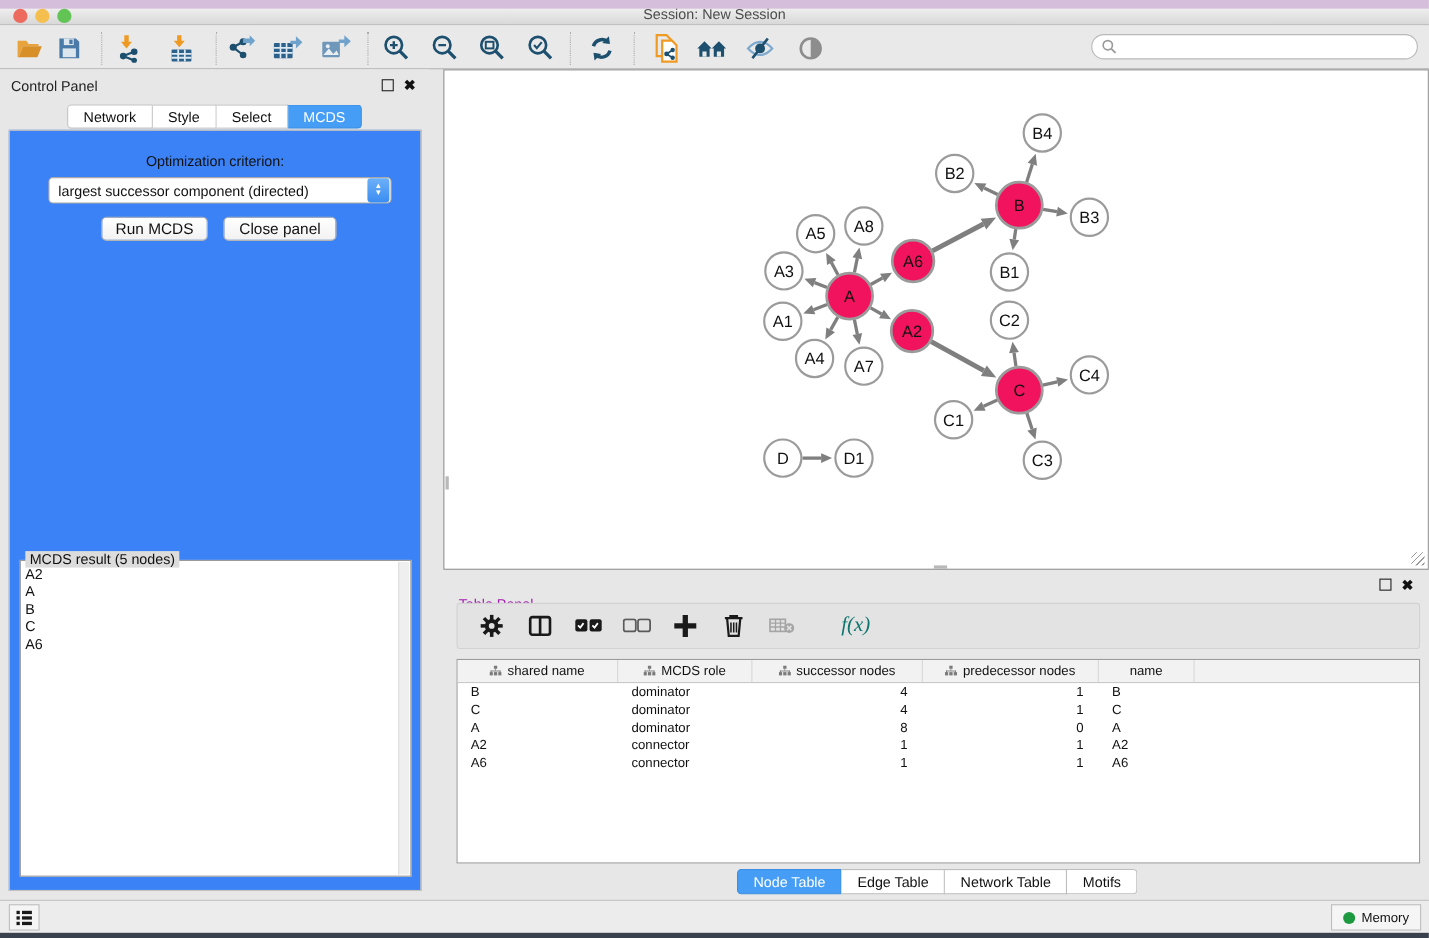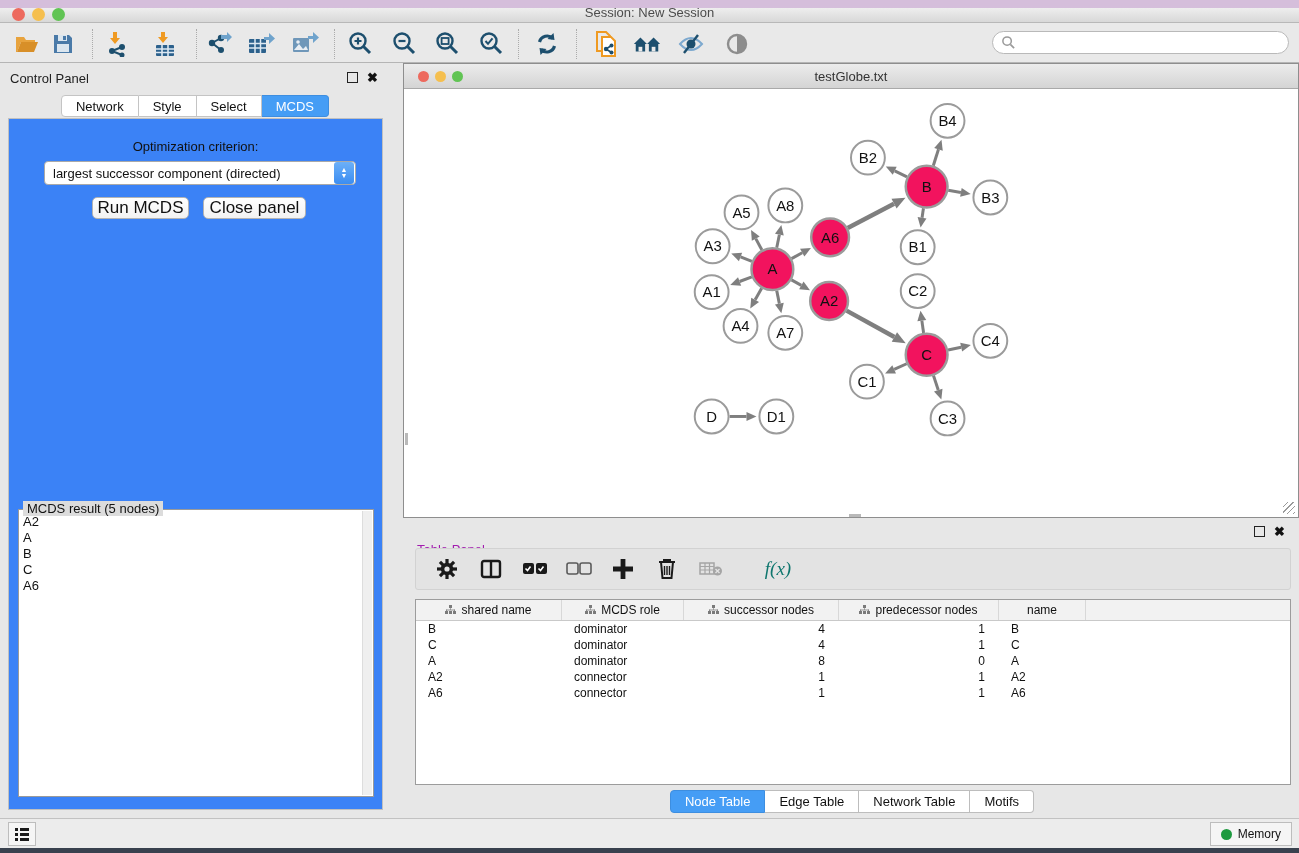--- a/index.html
+++ b/index.html
@@ -28,21 +28,21 @@
   #cp-tabs { position:absolute; left:0; right:0; top:32px; height:22px; display:flex; justify-content:center; }
   .tab { height:22px; padding:0 14px; font-size:13px; display:flex; align-items:center; background:#ffffff; border:1px solid #c4c4c4; border-left:none; color:#111; cursor:pointer; }
   .tab:first-child { border-left:1px solid #c4c4c4; border-radius:4px 0 0 4px; }
   .tab:last-child { border-radius:0 4px 4px 0; }
   .tab.selected { background:#459df5; color:#fff; border-color:#3d8ee0; }
   #cp-body { position:absolute; left:8px; right:7px; top:55px; bottom:8px; background:#3b82f6; border:1px solid #c0c0c0; }
   #opt-label { position:absolute; left:0; right:0; top:20px; text-align:center; font-size:13px; color:#111; }
   #opt-select { position:absolute; left:35px; top:42px; width:312px; height:24px; background:#fff; border:1px solid #a9a9a9; border-radius:4px; display:flex; align-items:center; cursor:pointer; }
   #opt-select .val { flex:1; font-size:13px; padding-left:8px; color:#111; white-space:nowrap; }
   #opt-stepper { width:20px; height:22px; margin-right:1px; border-radius:3px; background:linear-gradient(#6cb0f8,#3b8df2); display:flex; flex-direction:column; align-items:center; justify-content:center; color:#fff; font-size:7px; line-height:6px; }
-  .cp-btn { position:absolute; top:78px; height:22px; background:linear-gradient(#ffffff,#f2f2f2); border:1px solid #b4b4b4; border-radius:5px; font-size:17px; color:#111; display:flex; align-items:center; justify-content:center; cursor:pointer; }
+  .cp-btn { position:absolute; top:78px; height:22px; background:linear-gradient(#ffffff,#f2f2f2); border:1px solid #b4b4b4; border-radius:5px; font-size:14px; color:#111; display:flex; align-items:center; justify-content:center; cursor:pointer; }
   #result-fieldset { position:absolute; left:9px; right:8px; top:390px; bottom:12px; border:1px solid #9a9a9a; background:#ffffff; }
   #result-legend { position:absolute; left:4px; top:-9px; background:#dcdcdc; padding:0 4px; font-size:13px; color:#111; }
   #result-list { position:absolute; left:1px; top:1px; bottom:1px; right:11px; overflow:hidden; font-size:13px; color:#111; padding:3px 0 0 3px; }
   #result-list div { line-height:16px; }
   #result-scroll { position:absolute; right:1px; top:1px; bottom:1px; width:10px; background:#efefef; border-left:1px solid #dddddd; }
 
   
   #net-window { left:403px; top:63px; width:896px; height:455px; background:#ffffff; border:1px solid #8e8e8e; }
   #net-titlebar { position:absolute; left:0; top:0; right:0; height:25px; background:linear-gradient(#ececec,#d4d4d4); border-bottom:1px solid #a9a9a9; }
   #net-title { position:absolute; left:0; right:0; top:5px; text-align:center; font-size:13px; color:#333; }
@@ -264,26 +264,20 @@
             <div>B</div>
             <div>C</div>
             <div>A6</div>
           </div>
         <div id="result-scroll"></div>
       </div>
     </div>
   </div>
 
   <div id="net-window" class="abs">
-    <div id="net-titlebar">
-      <div class="traffic" style="left:14px; top:7px; width:11px; height:11px; background:#ed6a5e;"></div>
-      <div class="traffic" style="left:31px; top:7px; width:11px; height:11px; background:#f5bf4f;"></div>
-      <div class="traffic" style="left:48px; top:7px; width:11px; height:11px; background:#61c454;"></div>
-      <div id="net-title">testGlobe.txt</div>
-    </div>
     <div id="net-canvas">
       <svg id="graph" viewBox="0 0 894 428">
           <g>
             <line x1="347.4146596993366" y1="187.76168568713538" x2="335.0709185918138" y2="192.4158831539063" stroke="#7f7f7f" stroke-width="3"></line>
             <polygon points="325.71394572787585,195.9439221026042 333.4833010648997,188.20524536513423 336.65853611872785,196.62652094267835" fill="#7f7f7f"></polygon>
           </g>
           <g>
             <line x1="347.4575854193549" y1="172.12540774408606" x2="336.0123835190615" y2="167.73808034897357" stroke="#7f7f7f" stroke-width="3"></line>
             <polygon points="326.674922346041,164.15872023264905 337.62309557140753,163.53622282111434 334.4016714667154,171.9399378768328" fill="#7f7f7f"></polygon>
           </g>

